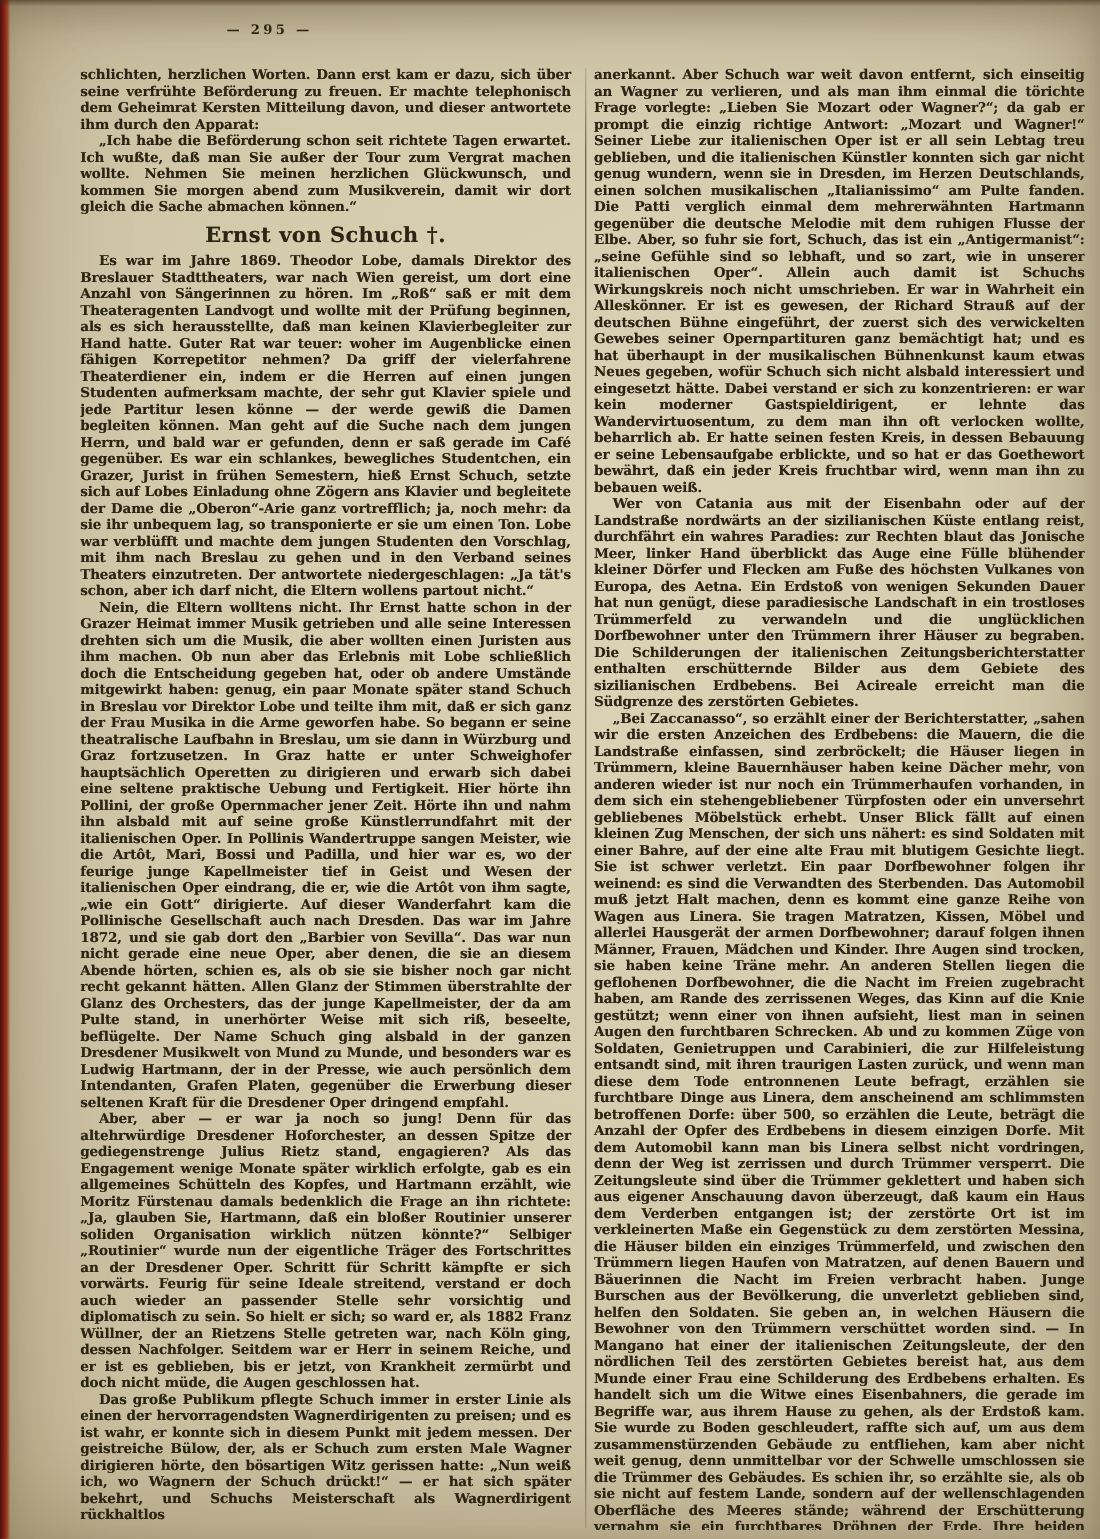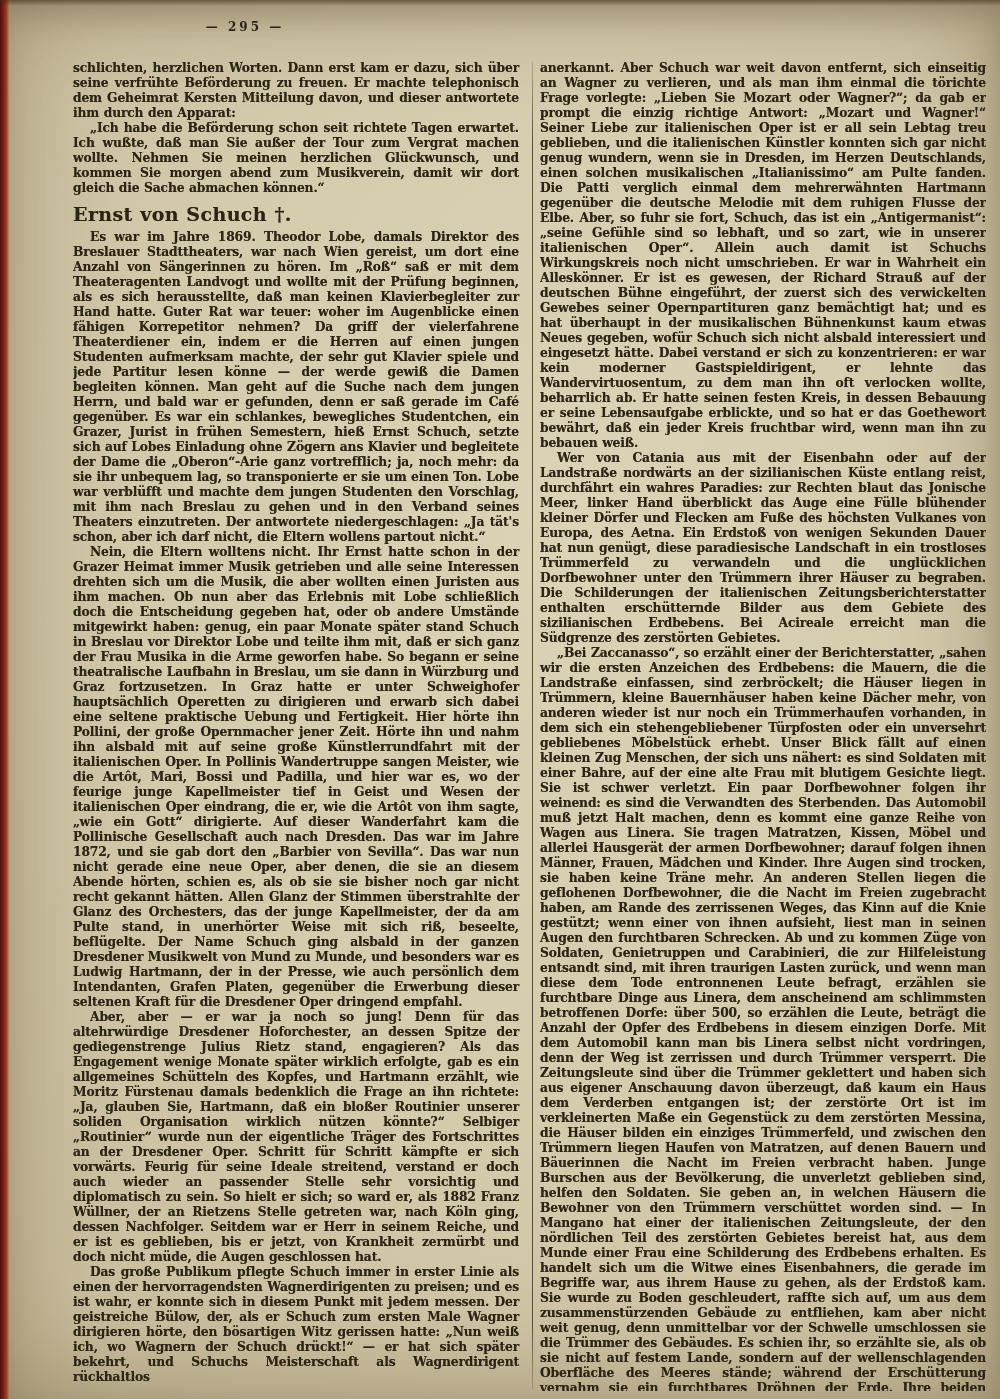--- a/index.html
+++ b/index.html
@@ -76,21 +76,21 @@
     text-indent: 17px;
   }
   .para.no-indent { text-indent: 0; }
   .end-note {
     margin: 3px 0 4px;
     text-align: center;
     font-weight: bold;
   }
   .article-title {
     margin: 12px 0 7px;
-    text-align: left;
+    text-align: center;
     font-size: 19px;
     font-weight: bold;
     letter-spacing: 0.4px;
   }
 </style>
 </head>
 <body>
 
 <div class="sheet">
   <div class="binding-edge"></div>

